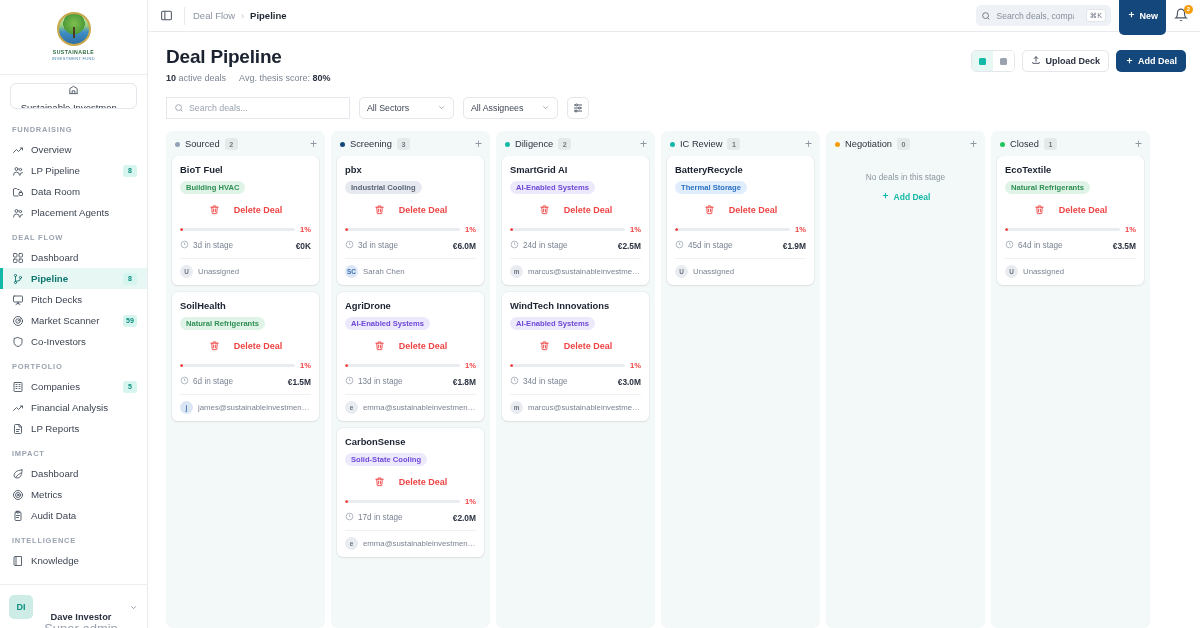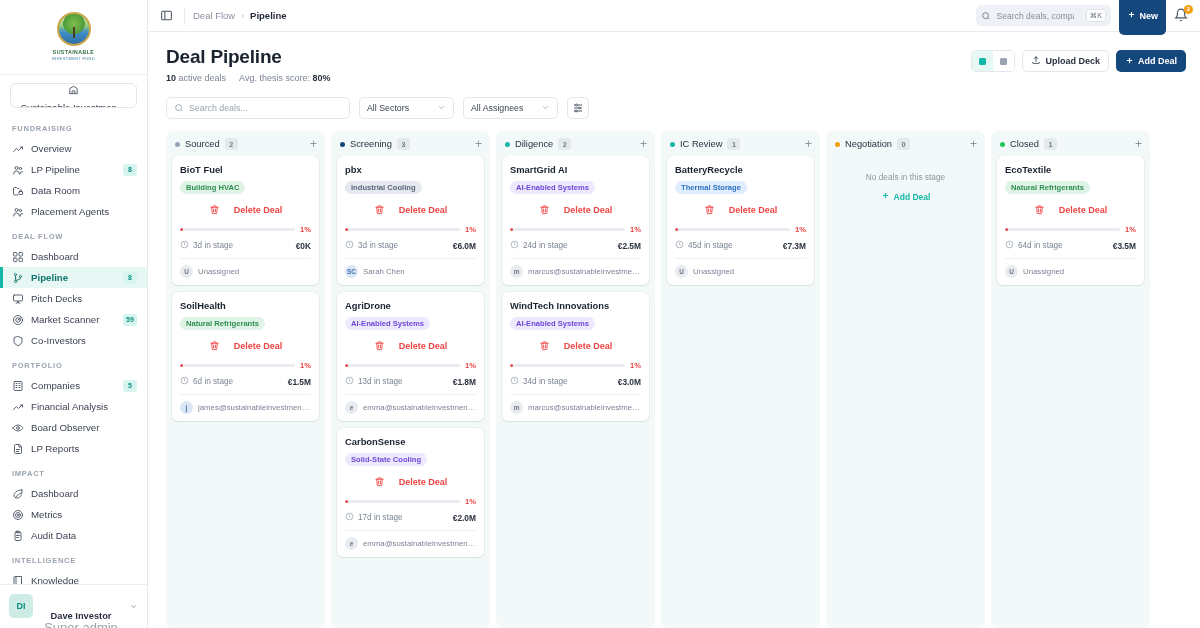--- a/index.html
+++ b/index.html
@@ -183,21 +183,21 @@
   }
   .btn-primary {
     height: 22px; border-radius: 5px; background: #14487c; color: #fff; border: 0;
     display: flex; align-items: center; gap: 4px; padding: 0 9px;
     font-size: 9px; font-weight: bold; cursor: pointer; font-family: inherit;
   }
 
   
   .filters { display: flex; align-items: center; gap: 9px; padding: 14px 18px 0 18px; }
   .f-search {
-    width: 184px; height: 22px; border: 1px solid #e3e6ea; border-radius: 5px;
+    width: 184px; height: 22px; border: 1px solid #e3e6ea; border-radius: 0;
     background: #fff; display: flex; align-items: center; gap: 5px; padding: 0 7px;
   }
   .f-search input {
     border: 0; outline: none; background: transparent; font-size: 8.8px;
     color: #4b5260; width: 100%; font-family: inherit;
   }
   .f-search input::placeholder { color: #9aa3af; }
   .f-select {
     width: 95px; height: 22px; border: 1px solid #e3e6ea; border-radius: 5px;
     background: #fff; display: flex; align-items: center; padding: 0 7px;
@@ -425,29 +425,20 @@
           <span class="badge">5</span>
         </div>
         <div class="nav-item">
           <span class="ico">
             <svg width="12" height="12" viewBox="0 0 24 24" fill="none" stroke="currentColor" stroke-width="1.8" stroke-linecap="round" stroke-linejoin="round">
               <path d="M3 17l6-6 4 4 7-7"></path>
               <path d="M17 8h4v4"></path>
             </svg>
           </span>
           <span class="lbl">Financial Analysis</span>
-        </div>
-        <div class="nav-item">
-          <span class="ico">
-            <svg width="12" height="12" viewBox="0 0 24 24" fill="none" stroke="currentColor" stroke-width="1.8" stroke-linecap="round" stroke-linejoin="round">
-              <path d="M2 12s3.6-6 10-6 10 6 10 6-3.6 6-10 6-10-6-10-6z"></path>
-              <circle cx="12" cy="12" r="2.8"></circle>
-            </svg>
-          </span>
-          <span class="lbl">Board Observer</span>
         </div>
         <div class="nav-item">
           <span class="ico">
             <svg width="12" height="12" viewBox="0 0 24 24" fill="none" stroke="currentColor" stroke-width="1.8" stroke-linecap="round" stroke-linejoin="round">
               <path d="M14 3H7a2 2 0 00-2 2v14a2 2 0 002 2h10a2 2 0 002-2V8z"></path>
               <path d="M14 3v5h5M9 13h6M9 17h4"></path>
             </svg>
           </span>
           <span class="lbl">LP Reports</span>
         </div>
@@ -896,21 +887,21 @@
                   <span class="prog-fill" style="width:3%"></span>
                 </span>
                 <span class="prog-pct">1%</span>
               </div>
               <div class="meta-row">
                 <span><svg width="9" height="9" viewBox="0 0 24 24" fill="none" stroke="#9aa3af" stroke-width="2">
                     <circle cx="12" cy="12" r="9"></circle>
                     <path d="M12 7v5l3 2"></path>
                   </svg></span>
                 <span>45d in stage</span>
-                <span class="amt">€7.3M</span>
+                <span class="amt">€1.9M</span>
               </div>
               <div class="card-foot">
                 <span class="avatar-sm av-gray">U</span>
                 <span class="assignee">Unassigned</span>
               </div>
             </div>
           </div>
         </div>
         <div class="column">
           <div class="col-head">

